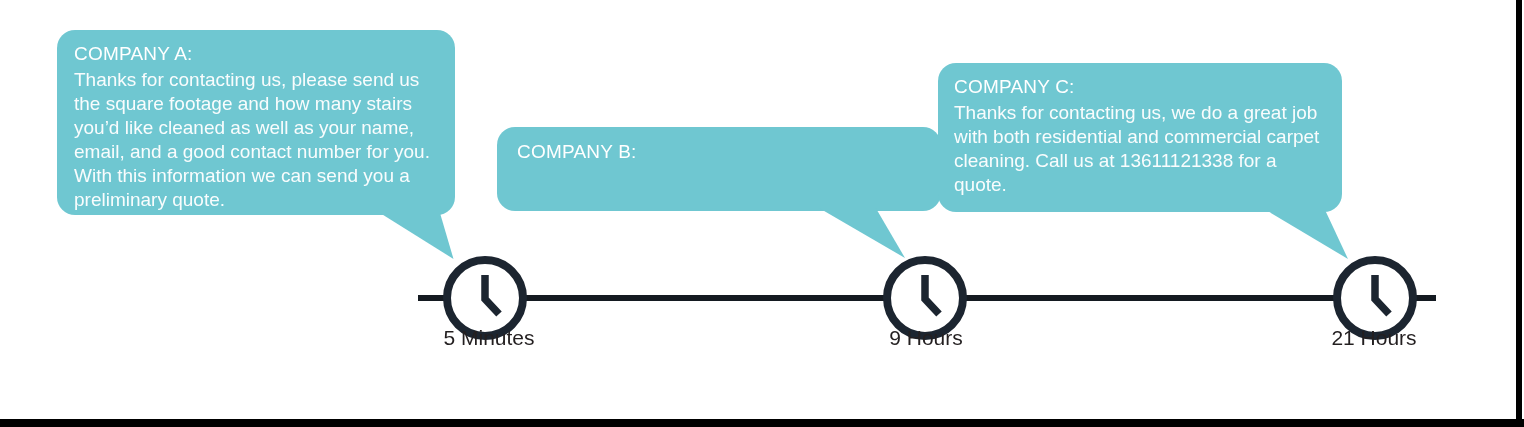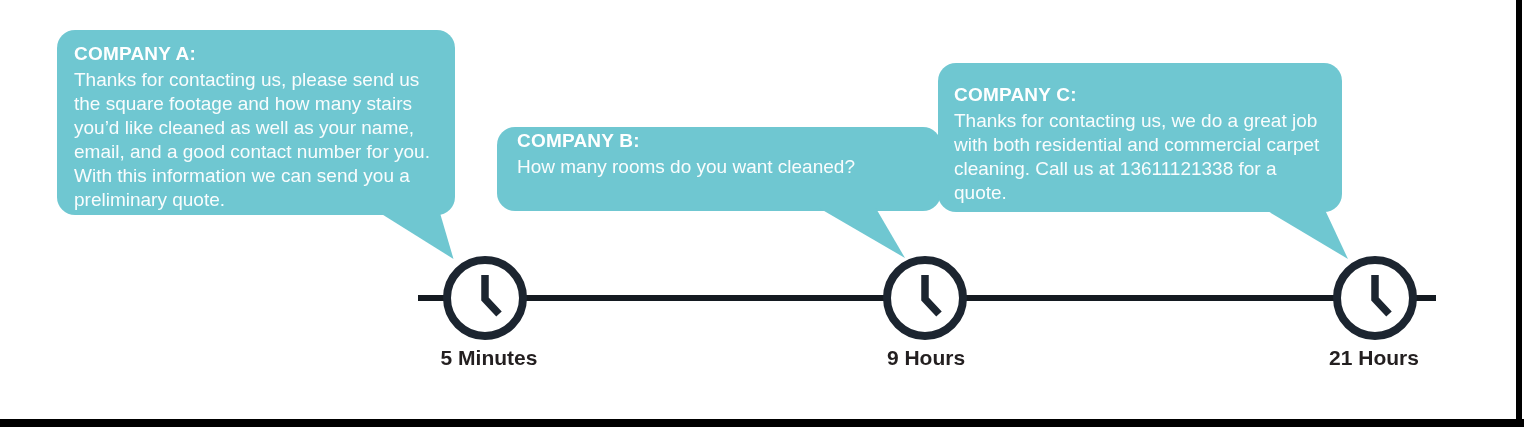--- a/index.html
+++ b/index.html
@@ -20,34 +20,34 @@
   .bubble {
     position: absolute;
     background: var(--bubble-fill, #6fc7d1);
     border-radius: 18px;
     color: var(--bubble-text, #ffffff);
     box-sizing: border-box;
   }
   .bubble-title {
     font-size: 19px;
     line-height: 24px;
-    font-weight: 700;
+    font-weight: 400;
     color: var(--bubble-text, #ffffff);
     letter-spacing: 0.2px;
     margin-bottom: 2px;
   }
   .bubble-message {
     font-size: 19px;
     line-height: 24px;
     color: var(--bubble-text, #ffffff);
     opacity: 0.96;
   }
   #bubble-a { left: 57px;  top: 30px;  width: 398px; height: 185px; padding: 12px 17px; }
-  #bubble-b { left: 497px; top: 127px; width: 444px; height: 84px;  padding: 2px 20px; }
-  #bubble-c { left: 938px; top: 63px;  width: 404px; height: 149px; padding: 20px 16px; }
+  #bubble-b { left: 497px; top: 127px; width: 444px; height: 84px;  padding: 13px 20px; }
+  #bubble-c { left: 938px; top: 63px;  width: 404px; height: 149px; padding: 12px 16px; }
 
   .tail {
     position: absolute;
     background: var(--bubble-fill, #6fc7d1);
   }
   #tail-a { left: 380px;  top: 213px; width: 75px; height: 46px; clip-path: polygon(0 0, 80% 0, 98% 100%); }
   #tail-b { left: 819px;  top: 208px; width: 86px; height: 50px; clip-path: polygon(0 0, 66% 0, 100% 100%); }
   #tail-c { left: 1266px; top: 210px; width: 82px; height: 49px; clip-path: polygon(0 0, 72% 0, 100% 100%); }
 
   
@@ -64,26 +64,26 @@
     top: 250px;
     width: 96px;
     height: 96px;
   }
   #clock-1 { left: 437px; }
   #clock-2 { left: 877px; }
   #clock-3 { left: 1327px; }
 
   .time-label {
     position: absolute;
-    top: 346px;
+    top: 326px;
     width: 220px;
     transform: translateX(-50%);
     text-align: center;
     font-size: 21px;
-    font-weight: 700;
+    font-weight: 400;
     color: var(--label-color, #231f20);
   }
   #label-1 { left: 489px; }
   #label-2 { left: 926px; }
   #label-3 { left: 1374px; }
 
   
   #frame-right {
     position: absolute;
     right: 2px;
@@ -107,21 +107,20 @@
 <div id="stage">
 
   <div class="bubble" id="bubble-a">
     <div class="bubble-title">COMPANY A:</div>
     <div class="bubble-message">Thanks for contacting us, please send us the square footage and how many stairs you’d like cleaned as well as your name, email, and a good contact number for you. With this information we can send you a preliminary quote.</div>
   </div>
   <div class="tail" id="tail-a"></div>
 
   <div class="bubble" id="bubble-b">
     <div class="bubble-title">COMPANY B:</div>
-    <div class="bubble-message">How many rooms do you want cleaned?</div>
   </div>
   <div class="tail" id="tail-b"></div>
 
   <div class="bubble" id="bubble-c">
     <div class="bubble-title">COMPANY C:</div>
     <div class="bubble-message">Thanks for contacting us, we do a great job with both residential and commercial carpet cleaning. Call us at 13611121338 for a quote.</div>
   </div>
   <div class="tail" id="tail-c"></div>
 
   <div id="timeline-line"></div>

